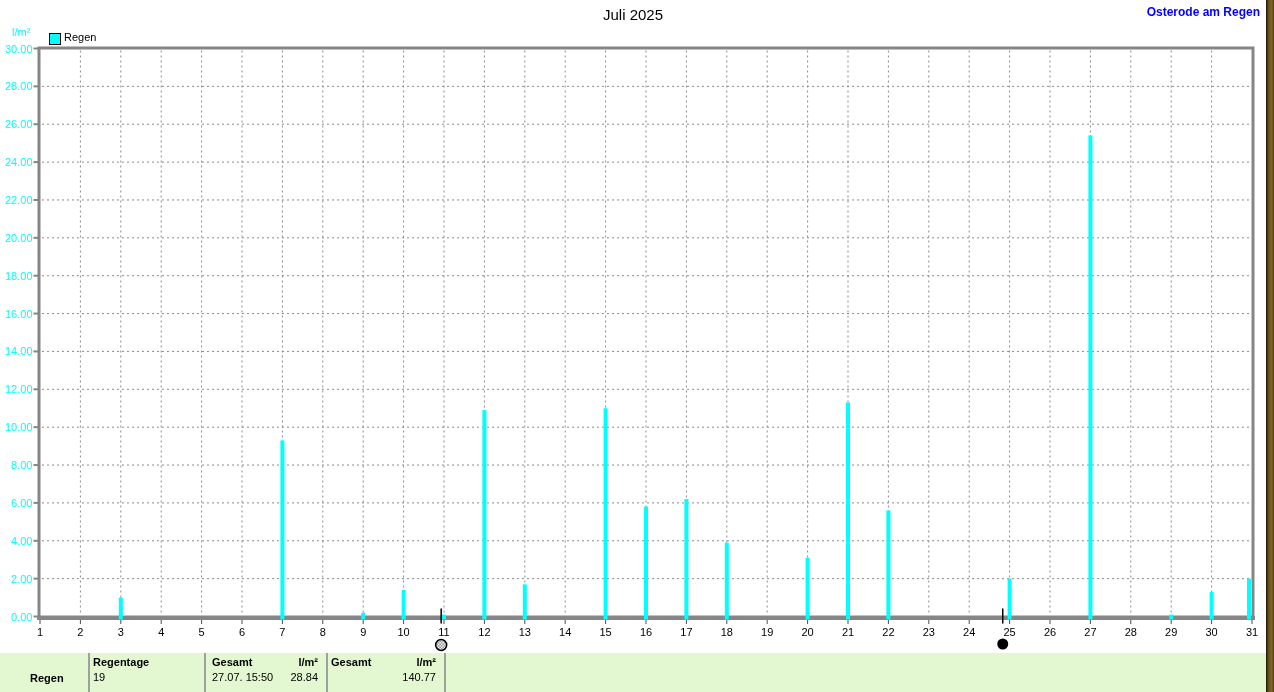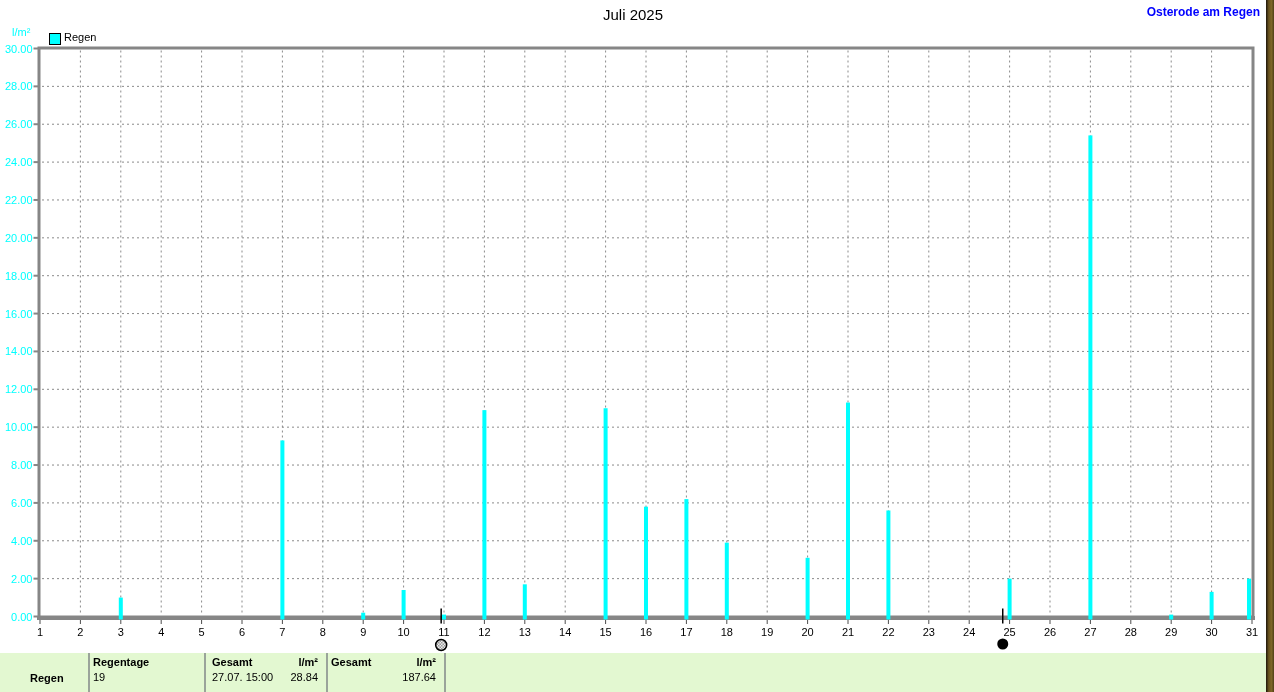--- a/index.html
+++ b/index.html
@@ -233,22 +233,22 @@
     <div class="divider" style="left:326px"></div>
     <div class="divider" style="left:444px"></div>
 
     <div class="cell-text hdr" style="left:30px;top:19px">Regen</div>
 
     <div class="cell-text hdr" style="left:93px;top:3px">Regentage</div>
     <div class="cell-text" style="left:93px;top:18px">19</div>
 
     <div class="cell-text hdr" style="left:212px;top:3px">Gesamt</div>
     <div class="cell-text hdr ralign" style="left:204px;top:3px;width:114px">l/m²</div>
-    <div class="cell-text" style="left:212px;top:18px">27.07.  15:00</div>
+    <div class="cell-text" style="left:212px;top:18px">27.07.  15:50</div>
     <div class="cell-text ralign" style="left:204px;top:18px;width:114px">28.84</div>
 
     <div class="cell-text hdr" style="left:331px;top:3px">Gesamt</div>
     <div class="cell-text hdr ralign" style="left:326px;top:3px;width:110px">l/m²</div>
-    <div class="cell-text ralign" style="left:326px;top:18px;width:110px">187.64</div>
+    <div class="cell-text ralign" style="left:326px;top:18px;width:110px">140.77</div>
   </div>
 
   <div class="window-edge"></div>
 </div>
 
 </body></html>

